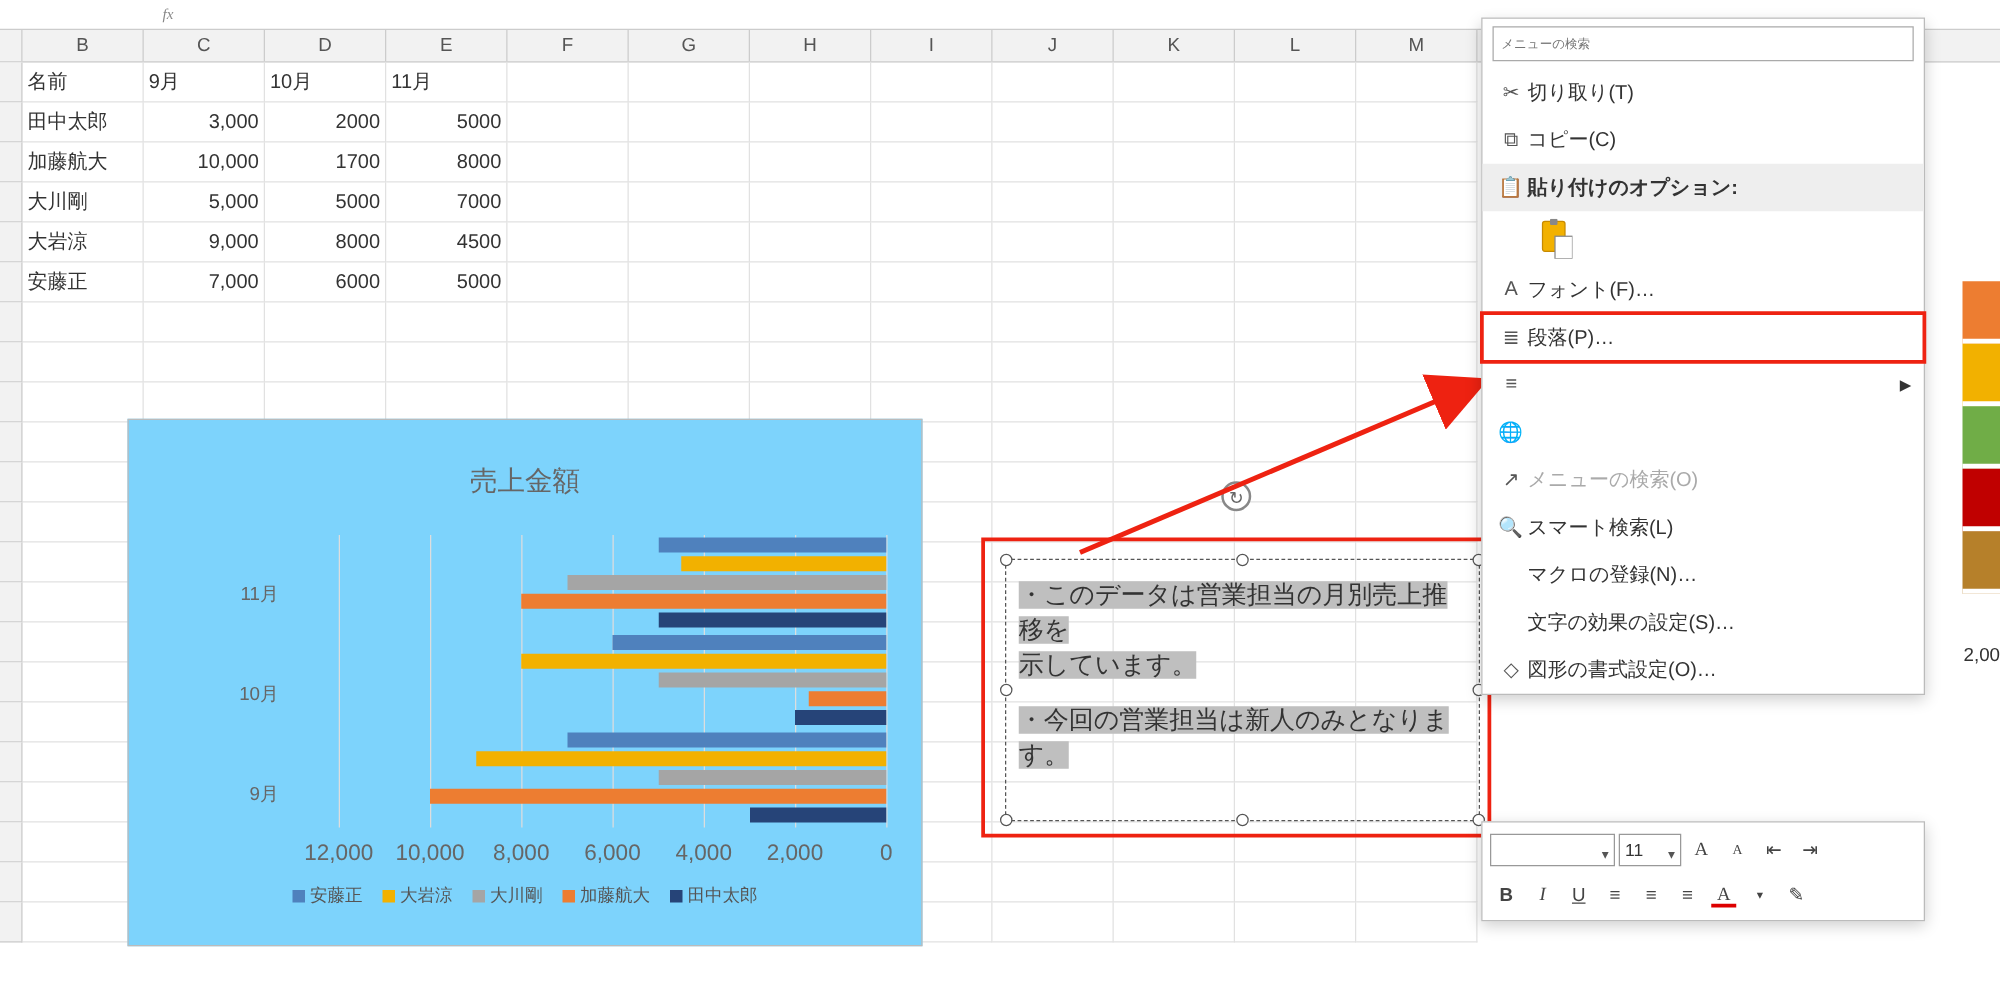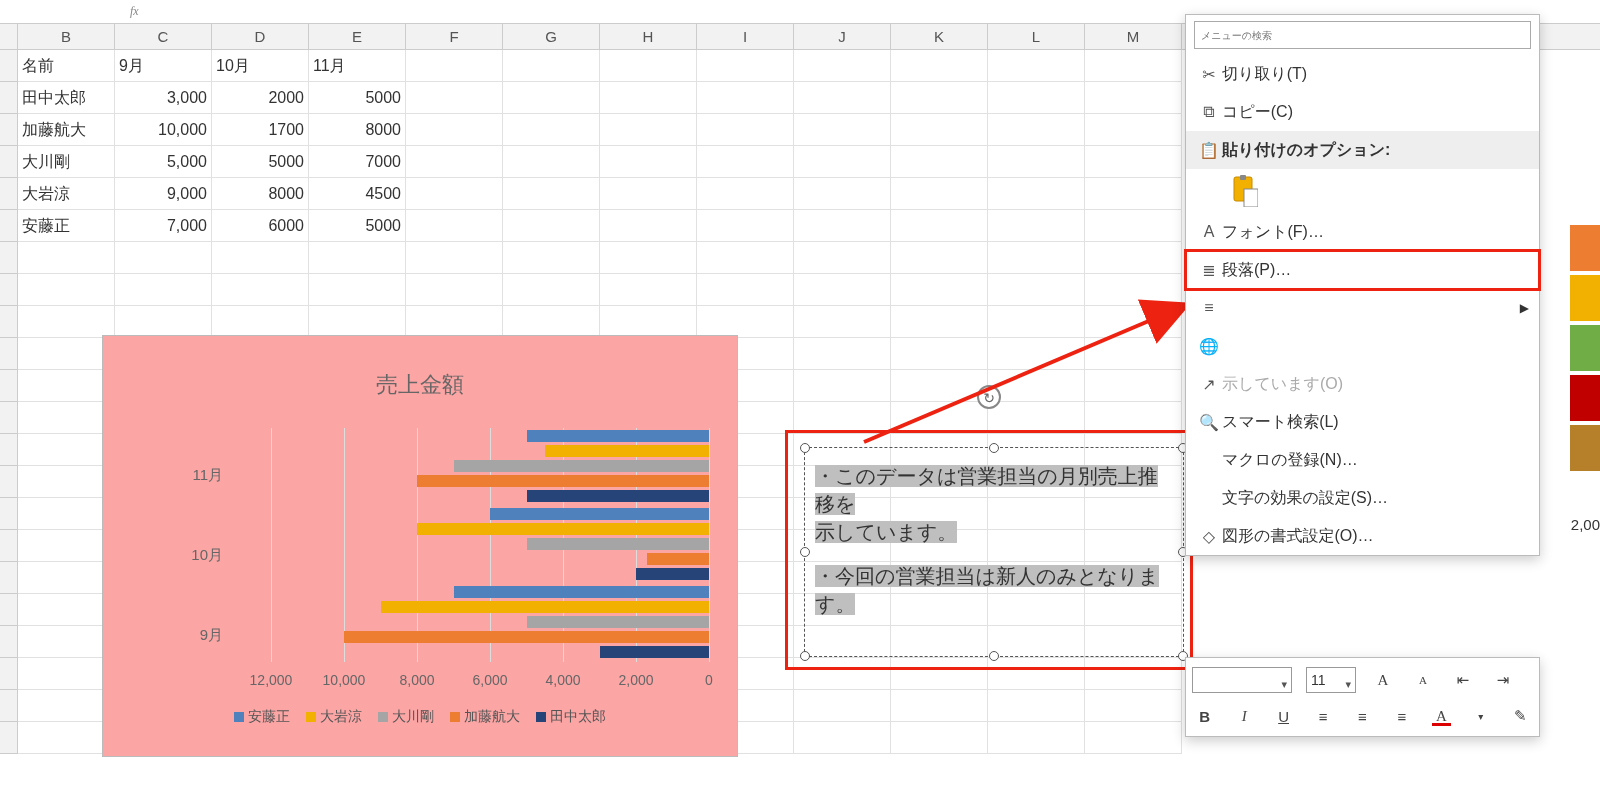--- a/index.html
+++ b/index.html
@@ -16,29 +16,29 @@
 
 
 .gridrows { }
 .gridrow { height: 32px; display:flex; }
 .rowgap { width:18px; border-right:1px solid #ccc; border-bottom:1px solid #ccc; background:#f2f2f2; }
 .cell { width:97px; border-right:1px solid #e1e1e1; border-bottom:1px solid #e1e1e1; line-height:31px; padding:0 4px; font-size:16px; }
 .cell.t-left { text-align:left; }
 .cell.t-right { text-align:right; }
 
 
-.chart { position:absolute; left:102px; top:335px; width:636px; height:422px; background:#fca5a5; border:1px solid #bbb; }
+.chart { position:absolute; left:102px; top:335px; width:636px; height:422px; background:#7dd3fc; border:1px solid #bbb; }
 .chart-title { text-align:center; font-size:22px; color:#666; margin-top:34px; }
 .plotarea { position:absolute; left:38px; top:92px; width:568px; height:234px; }
 .plotarea .grid { position:absolute; inset:0; }
 .plotarea .grid .vln { position:absolute; top:0; bottom:0; width:1px; background:#ddd; }
 .bars { position:absolute; inset:0; }
 .ycat { position:absolute; left:0; width:120px; text-align:right; font-size:15px; color:#666; }
 .xticks { position:absolute; left:168px; right:30px; top:336px; height:20px; }
-.xticks span { position:absolute; transform:translateX(-50%); font-size:14px; color:#666; }
+.xticks span { position:absolute; transform:translateX(-50%); font-size:18px; color:#666; }
 .legend { position:absolute; left:0; right:0; bottom:30px; text-align:center; font-size:14px; color:#555;}
 .legend .item { display:inline-block; margin:0 8px;}
 .legend .sw { display:inline-block; width:10px; height:10px; vertical-align:middle; margin-right:4px;}
 
 
 .textbox-wrap { position:absolute; left:785px; top:430px; width:408px; height:240px; border:3px solid #e21; }
 .rotate-handle { position:absolute; left:50%; transform:translateX(-50%); top:-48px; width:24px; height:24px; border-radius:50%; border:2px solid #888; background:#fff;}
 .rotate-handle::before{content:"↻"; position:absolute; inset:0; text-align:center; line-height:22px; color:#666;}
 .textbox-sel { position:absolute; left:16px; top:14px; right:6px; height:210px; border:1.5px dashed #555;}
 .textbox-sel .note { margin:12px 10px 4px 10px; padding:2px 0; font-size:20px; color:#333; }
@@ -57,21 +57,21 @@
 .ctxmenu .item .ico { width:26px; text-align:center; color:#555; font-size:16px;}
 .ctxmenu .item .lbl { flex:1; }
 .ctxmenu .item.disabled { color:#aaa; }
 .ctxmenu .item.header { background:#eee; font-weight:400; }
 .ctxmenu .item.hl { outline:3px solid #e21; outline-offset:-1px;}
 .ctxmenu .sub { position:absolute; right:10px; font-size:12px;}
 .ctxmenu .paste-icon { width:40px; height:38px; margin-left:34px; display:flex; align-items:center; }
 
 
 .minitb { position:absolute; left:1185px; top:657px; width:355px; height:80px; border:1px solid #bbb; background:#fff; box-shadow:0 4px 12px rgba(0,0,0,.2); padding:4px 6px;}
-.minitb .row { display:flex; align-items:center; height:36px; gap:14px;}
+.minitb .row { display:flex; align-items:center; height:36px; gap:3px;}
 .minitb select, .minitb .sel { height:26px; border:1px solid #999; font-size:14px; }
 .minitb .sel { width:100px; line-height:24px; padding:0 4px; position:relative; }
 .minitb .sel.sm { width:50px; }
 .minitb .sel::after{content:"▾"; position:absolute; right:4px; top:4px; font-size:11px; color:#555;}
 .minitb .btn { width:26px; height:26px; border:1px solid transparent; display:flex; align-items:center; justify-content:center; font-size:15px; color:#444;}
 .font-red-underline{ position:relative; }
 .font-red-underline::after{content:""; position:absolute; left:2px; right:2px; bottom:2px; height:3px; background:#d00;}
 
 
 .palette { position:absolute; right:0; top:225px; width:30px; }
@@ -544,21 +544,21 @@
   </div>
   <div class="item">
     <span class="ico">≡</span>
     <span class="sub">▶</span>
   </div>
   <div class="item">
     <span class="ico">🌐</span>
   </div>
   <div class="item disabled">
     <span class="ico">↗</span>
-    <span class="lbl">示しています(O)</span>
+    <span class="lbl">メニューの検索(O)</span>
   </div>
   <div class="item">
     <span class="ico">🔍</span>
     <span class="lbl">スマート検索(L)</span>
   </div>
   <div class="item">
     <span class="ico"></span>
       <span class="lbl">マクロの登録(N)…</span>
   </div>
   <div class="item">

